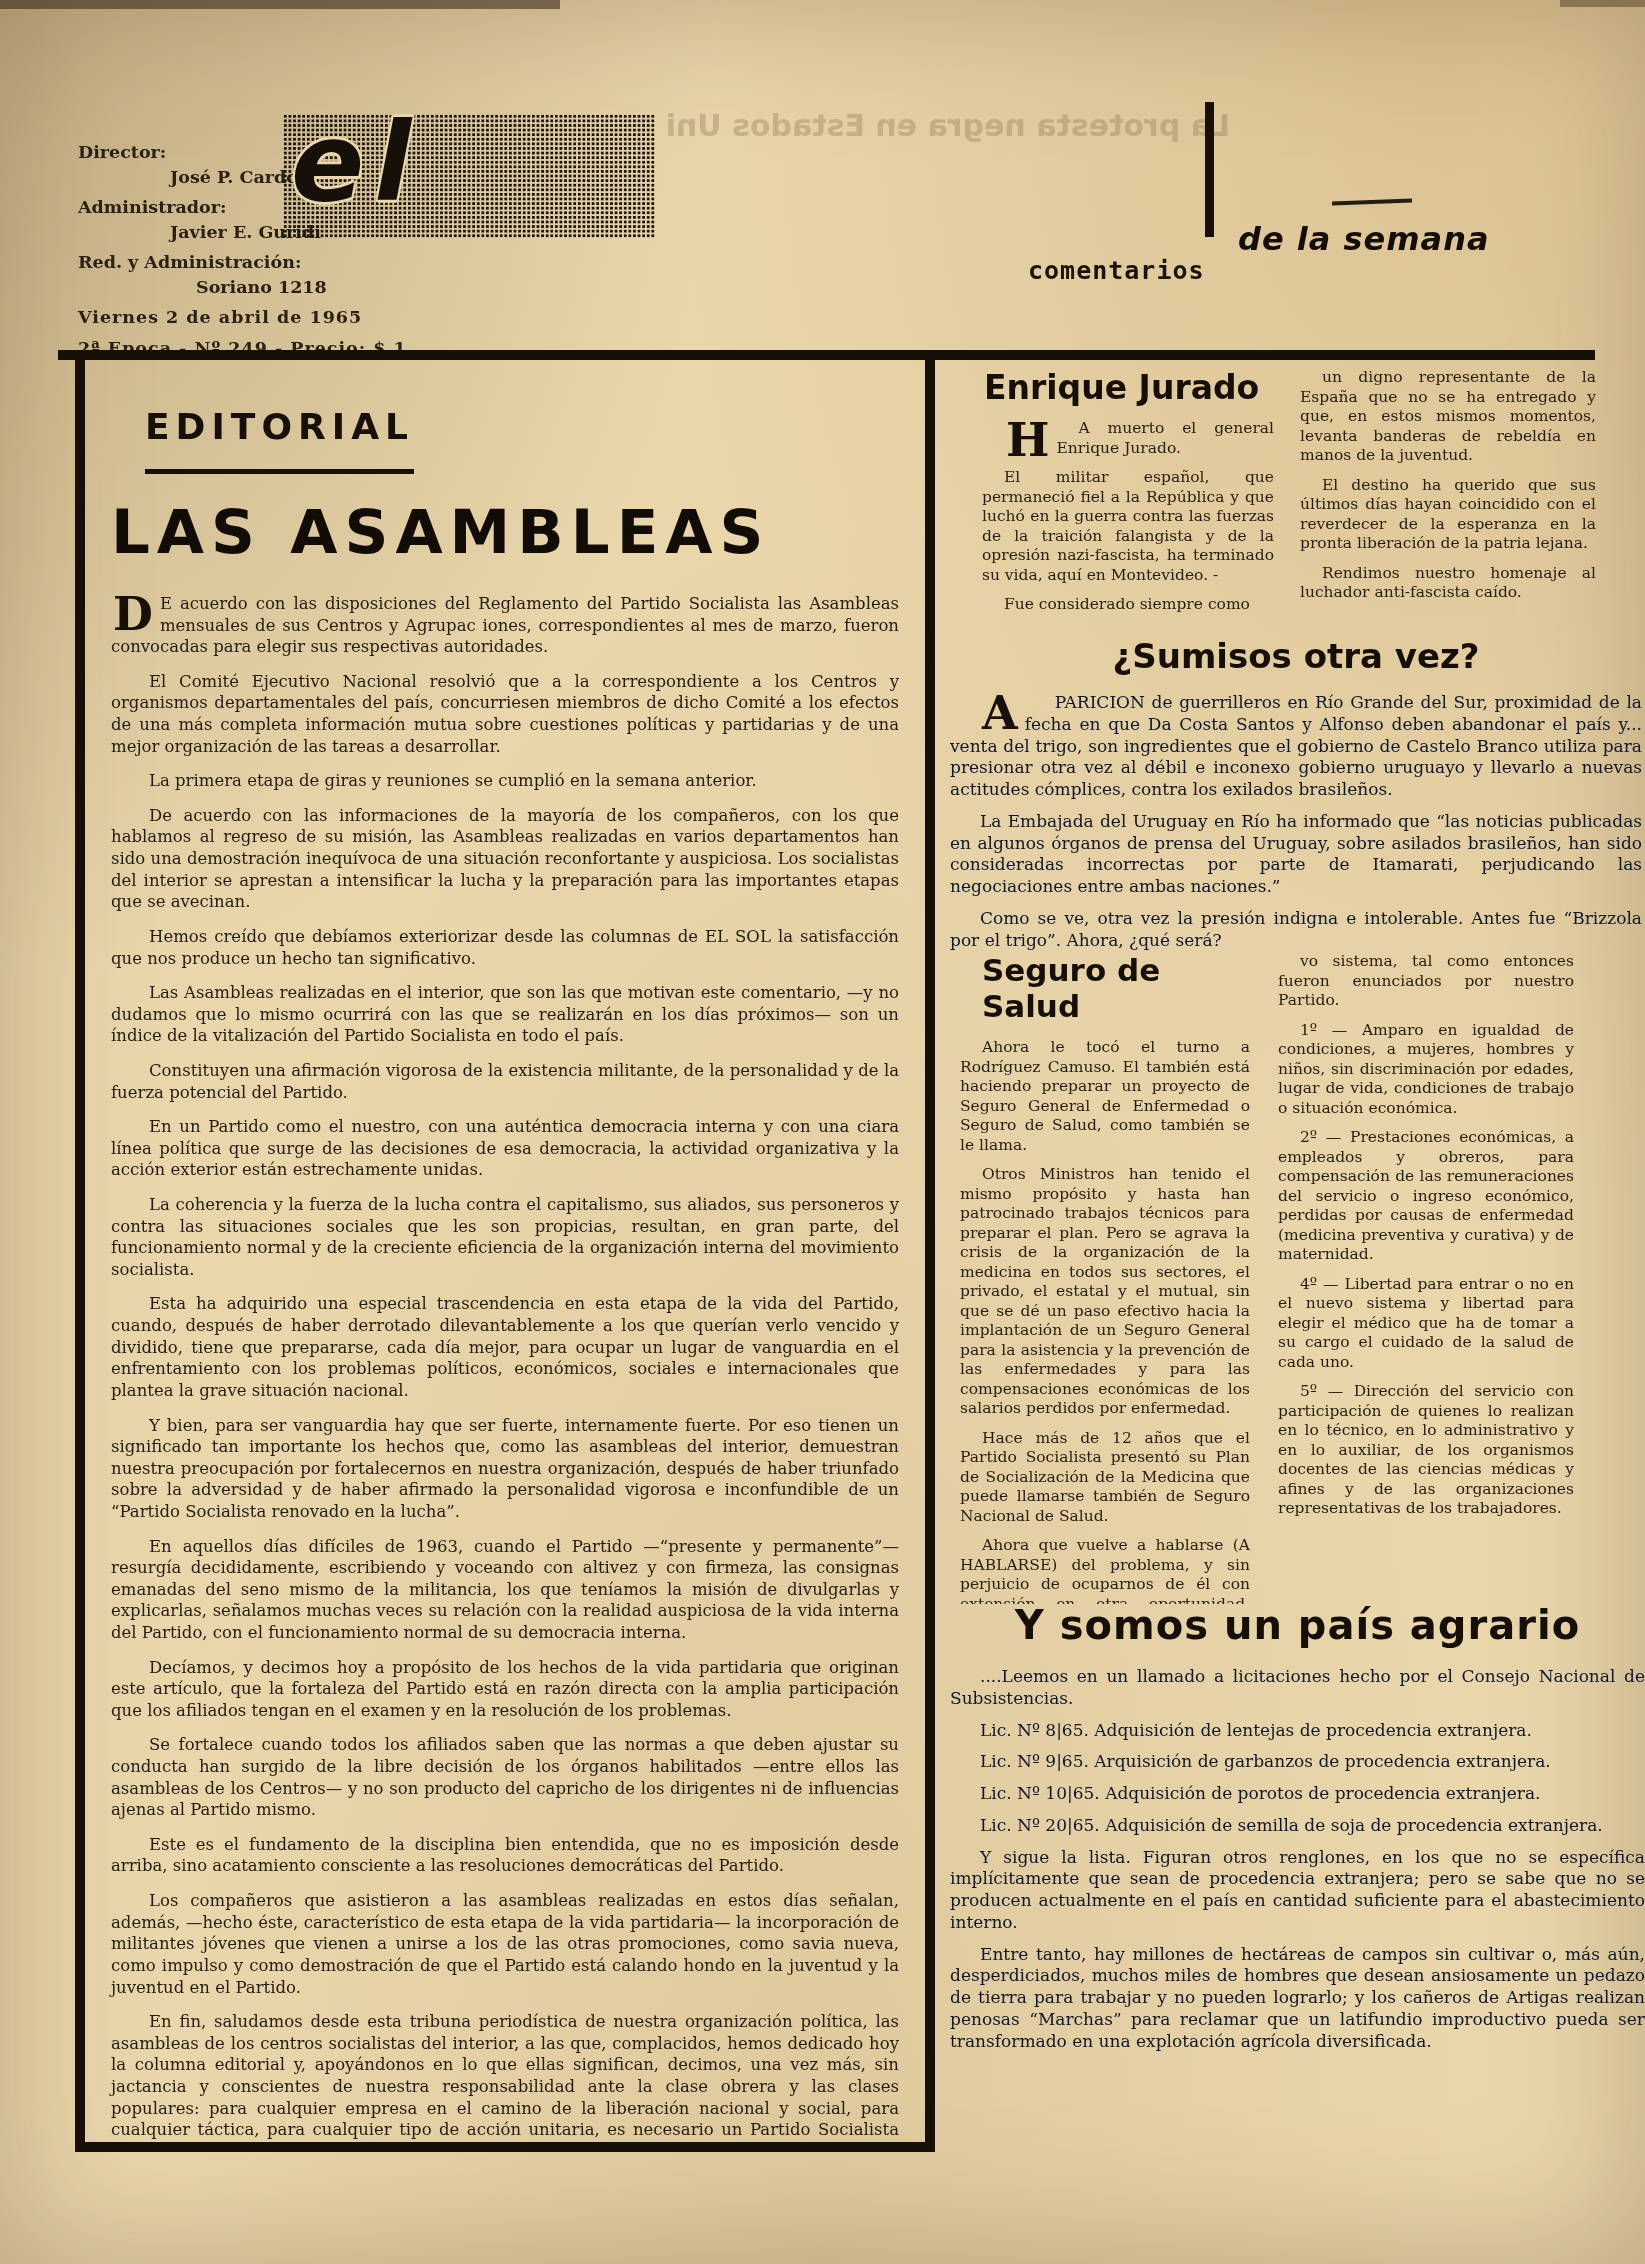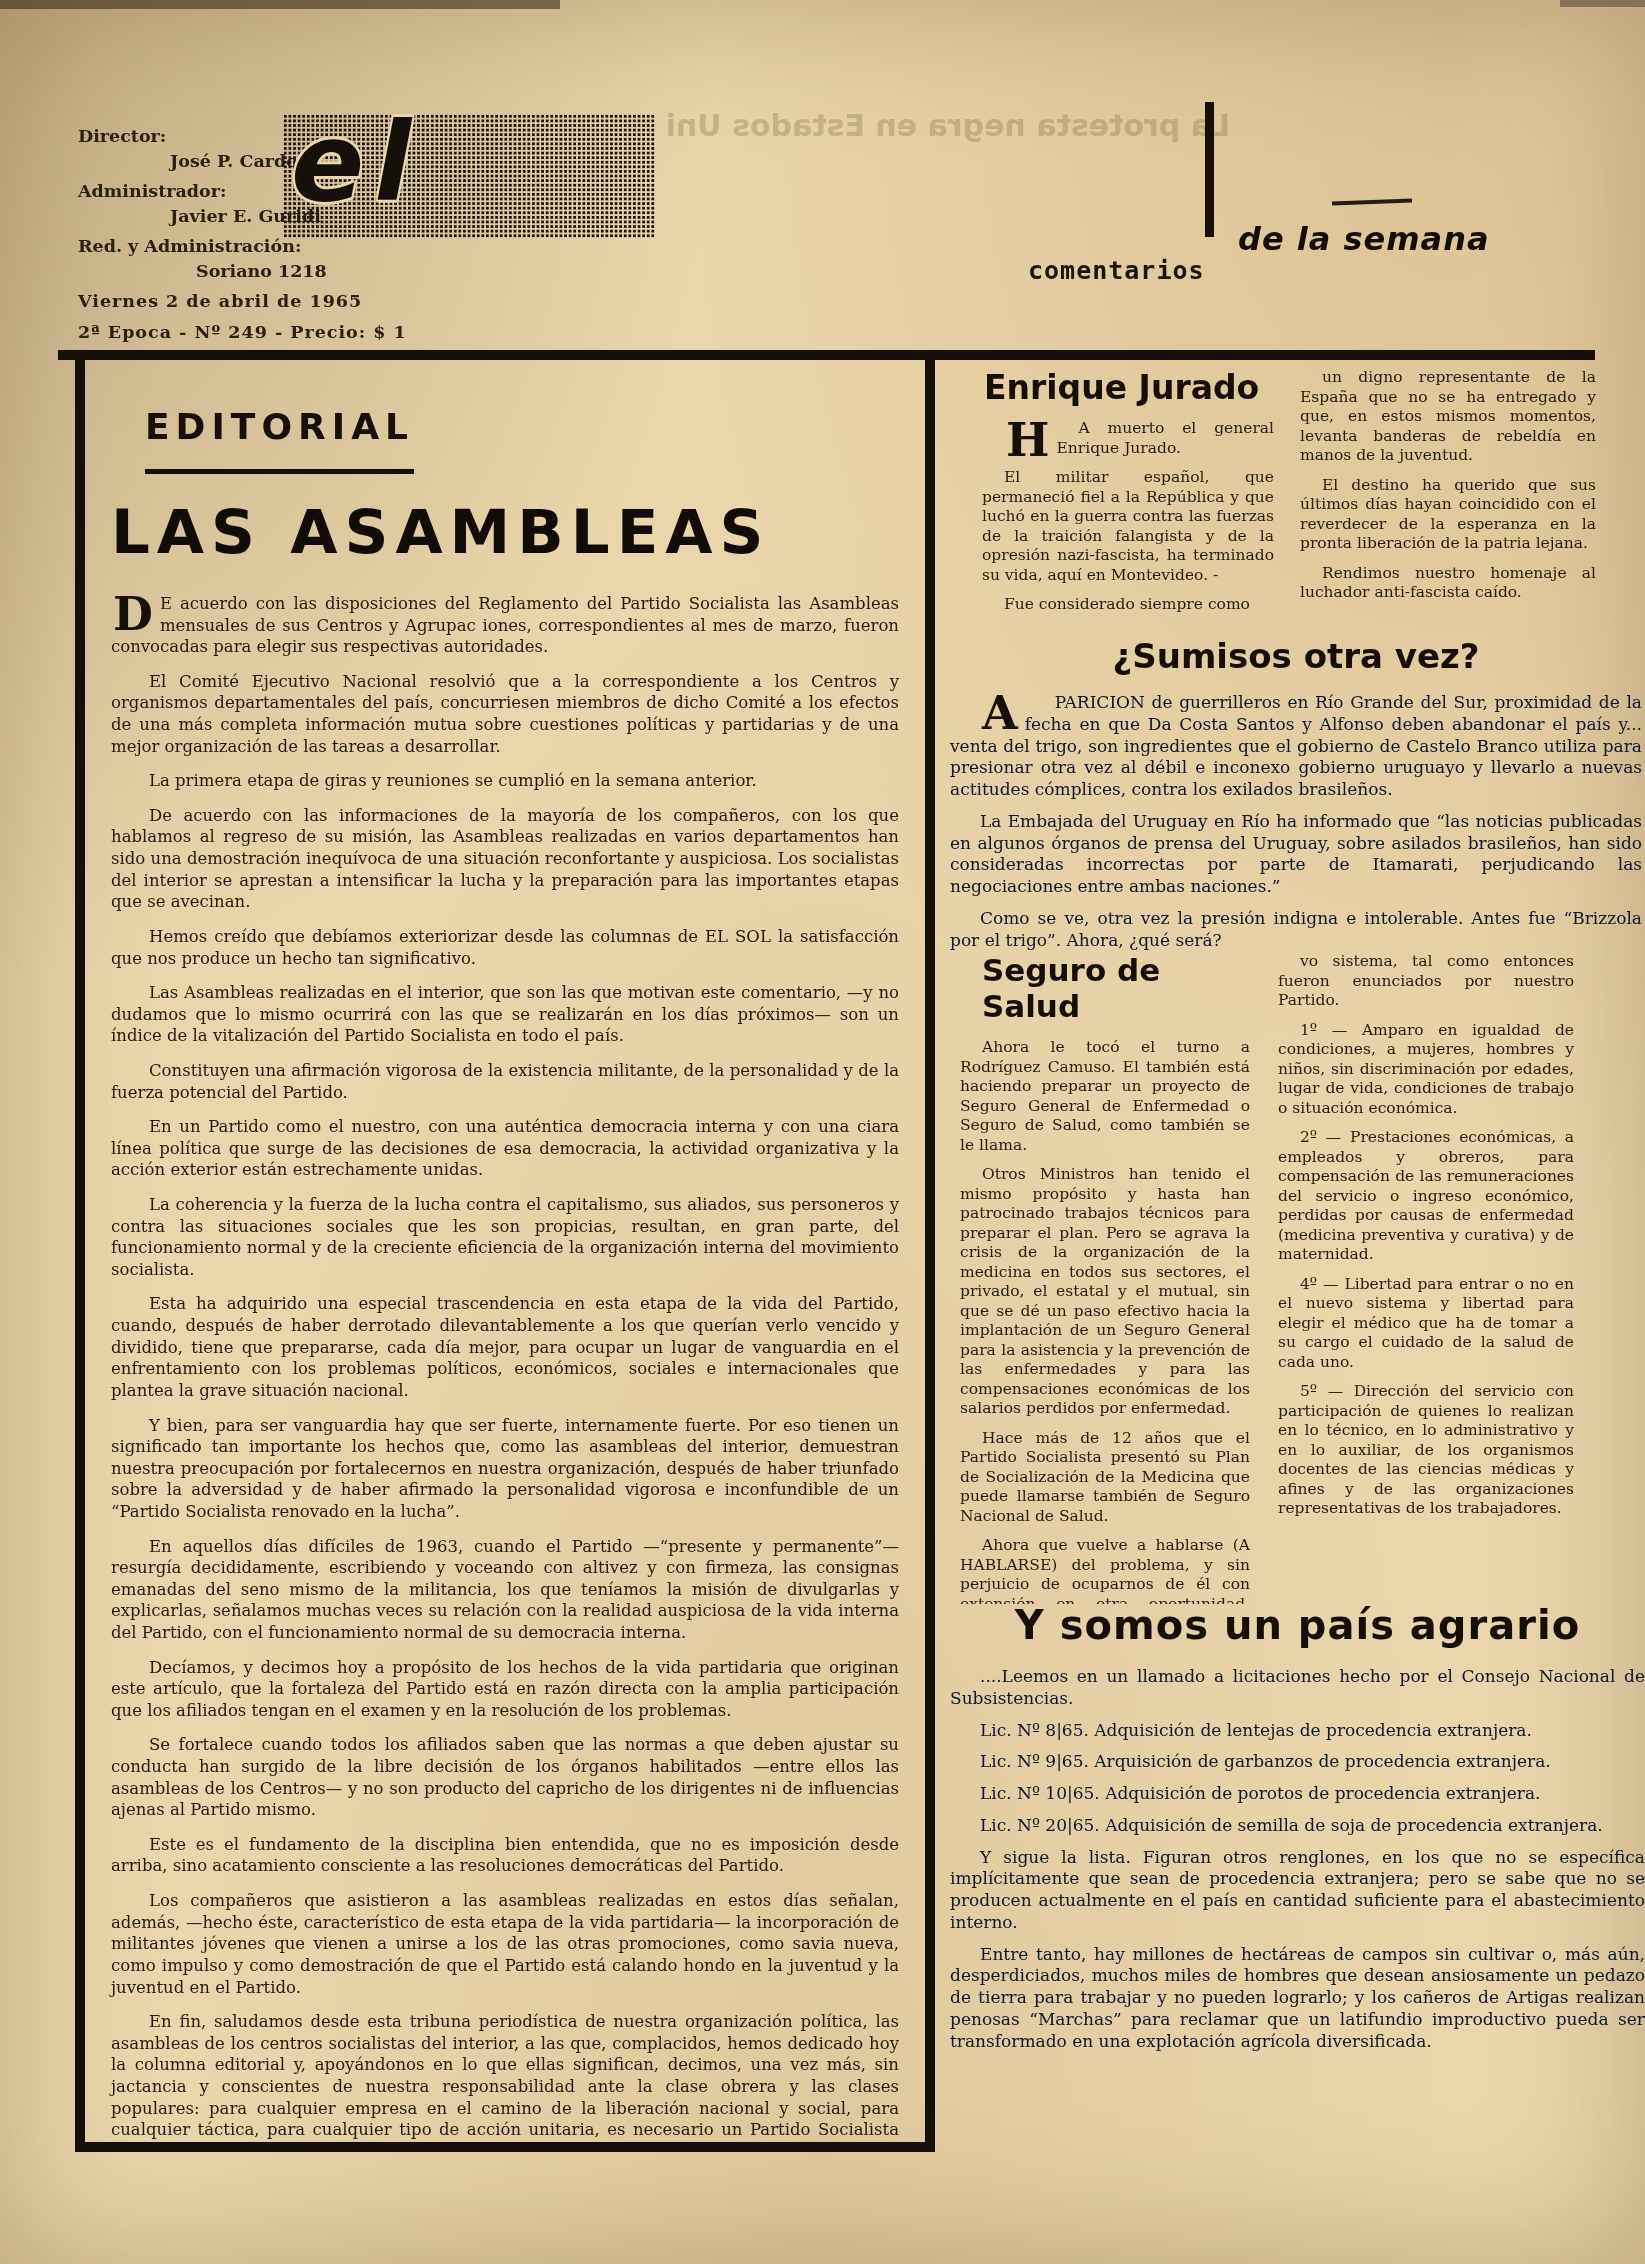--- a/index.html
+++ b/index.html
@@ -7,21 +7,21 @@
        font-family:"DejaVu Serif", serif;
        background:
          radial-gradient(ellipse at 88% 2%, rgba(170,125,60,0.22), transparent 38%),
          radial-gradient(ellipse at 2% 2%, rgba(110,85,45,0.30), transparent 30%),
          radial-gradient(ellipse at 50% 100%, rgba(160,125,70,0.14), transparent 55%),
          #e9d6ab;
        box-shadow: inset 0 0 140px rgba(100,75,40,0.35);
        color:#241c12;}
   .abs{position:absolute;}
   
-  .mast{left:78px;top:126px;width:330px;font-family:"DejaVu Serif",serif;font-weight:bold;
+  .mast{left:78px;top:142px;width:330px;font-family:"DejaVu Serif",serif;font-weight:bold;
         font-size:17.5px;line-height:1.2;color:#2a2113;}
   .mast .row{margin-bottom:4px;}
   .mast .indent{margin-left:92px;margin-bottom:9px;}
   .mast .indent2{margin-left:118px;margin-bottom:9px;}
   .mast .plain{margin-bottom:10px;letter-spacing:1px;}
   
   .logo{left:283px;top:114px;width:372px;height:124px;overflow:hidden;
         background-image:radial-gradient(circle, #1b140d 1.35px, rgba(0,0,0,0) 1.65px);
         background-size:4.6px 4.6px;background-position:0 0;}
   .logo-text{position:absolute;left:8px;top:-14px;width:100%;

